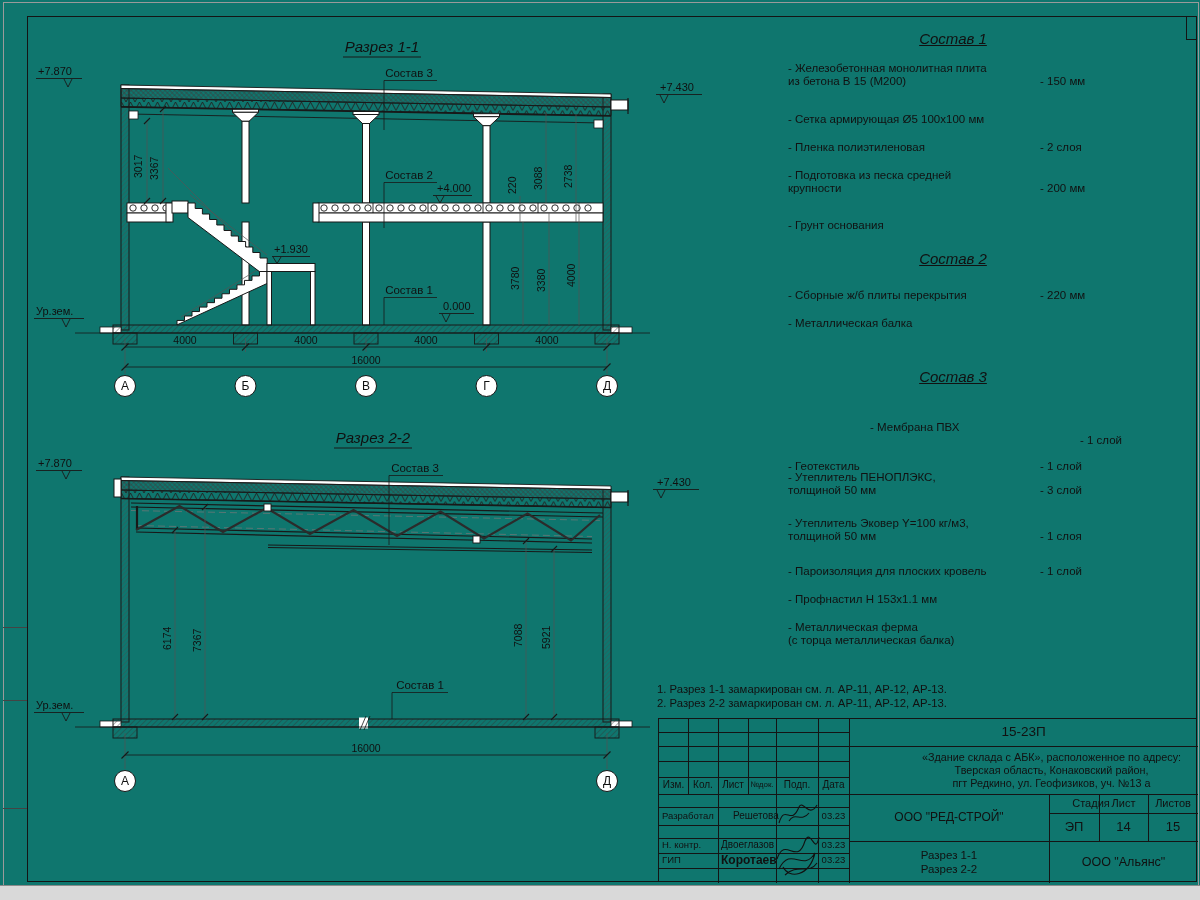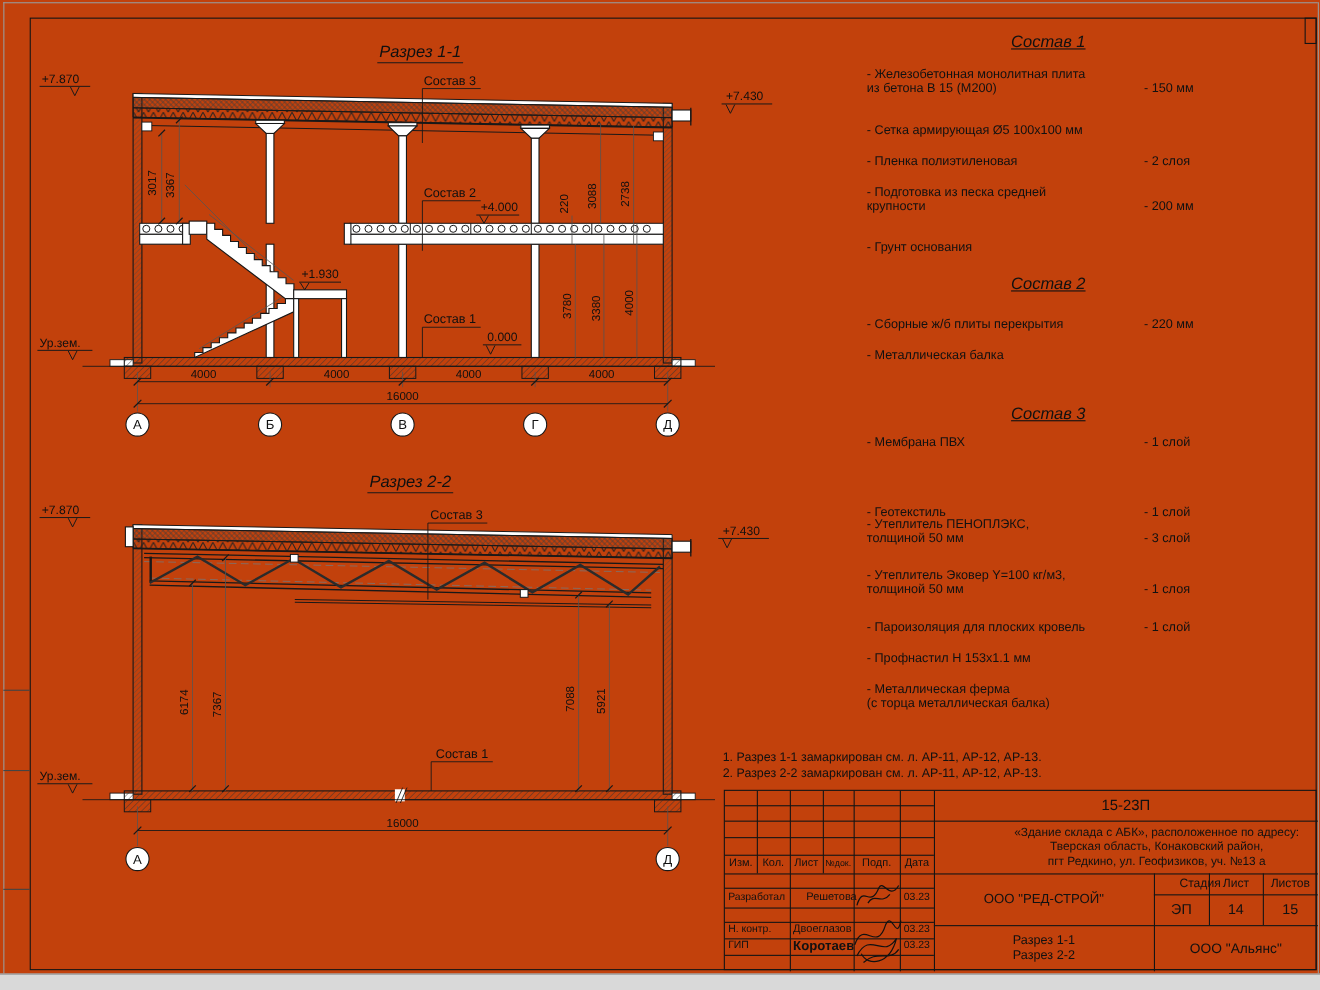--- a/index.html
+++ b/index.html
@@ -1,16 +1,16 @@
 <!DOCTYPE html>
 <html><head>
 <meta charset="utf-8">
 <style>
   html,body{margin:0;padding:0;background:#f2f2f2;font-family:"Liberation Sans",sans-serif;}
-  #sheet{position:relative;width:1200px;height:900px;background:#c2410c;overflow:hidden;color:#111;}
+  #sheet{position:relative;width:1200px;height:900px;background:#0f766e;overflow:hidden;color:#111;}
   .abs{position:absolute;}
   .frame{position:absolute;left:27px;top:16px;width:1170px;height:866px;border:1.6px solid #141414;box-sizing:border-box;}
   .edge{position:absolute;background:#9a9a9a;}
   .bottomband{position:absolute;left:0;top:885px;width:1200px;height:15px;background:#d9d9d9;border-top:1px solid #8a8a8a;}
   .striph{position:absolute;background:#444;height:1px;width:24px;left:3px;}
   .cornerbox{position:absolute;left:1186px;top:16px;width:11px;height:24px;border:1.2px solid #141414;box-sizing:border-box;}
   svg text{fill:#101010;}
   .comp-head{position:absolute;left:788px;width:330px;text-align:center;font-style:italic;font-size:15px;text-decoration:underline;}
   .comp-row{position:absolute;left:788px;width:334px;display:flex;align-items:flex-end;font-size:11.5px;line-height:13.4px;}
   .comp-row .nm{width:252px;white-space:pre-line;}
@@ -369,21 +369,21 @@
   <div class="comp-row" style="top:289px;">
       <div class="nm">- Сборные ж/б плиты перекрытия</div>
       <div class="vl">- 220 мм</div>
     </div>
   <div class="comp-row" style="top:317px;">
       <div class="nm">- Металлическая балка</div>
       <div class="vl"></div>
     </div>
 
   <div class="comp-head" style="top:368px;">Состав 3</div>
-  <div class="comp-row" style="top:396px;">
+  <div class="comp-row" style="top:421px;flex-direction:column;">
       <div class="nm">- Мембрана ПВХ</div>
       <div class="vl">- 1 слой</div>
     </div>
   <div class="comp-row" style="top:460px;">
       <div class="nm">- Геотекстиль</div>
       <div class="vl">- 1 слой</div>
     </div>
   <div class="comp-row" style="top:471px;">
       <div class="nm">- Утеплитель ПЕНОПЛЭКС,
 толщиной 50 мм</div>

